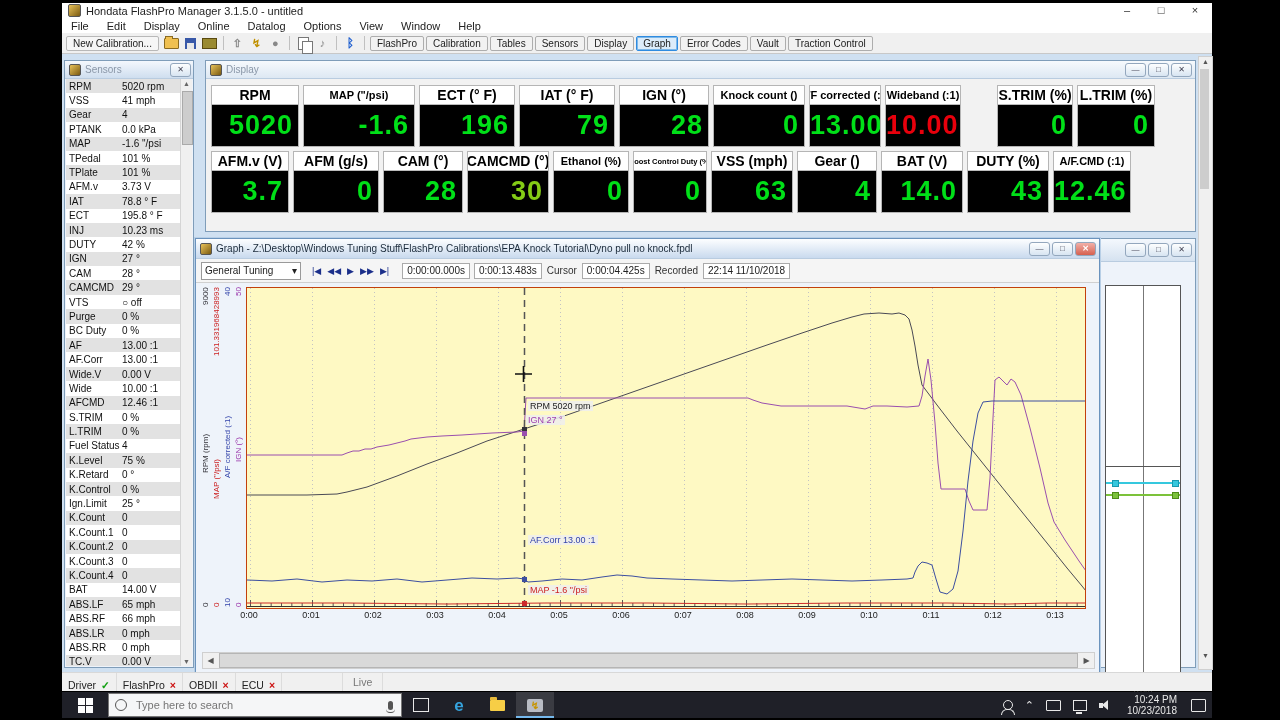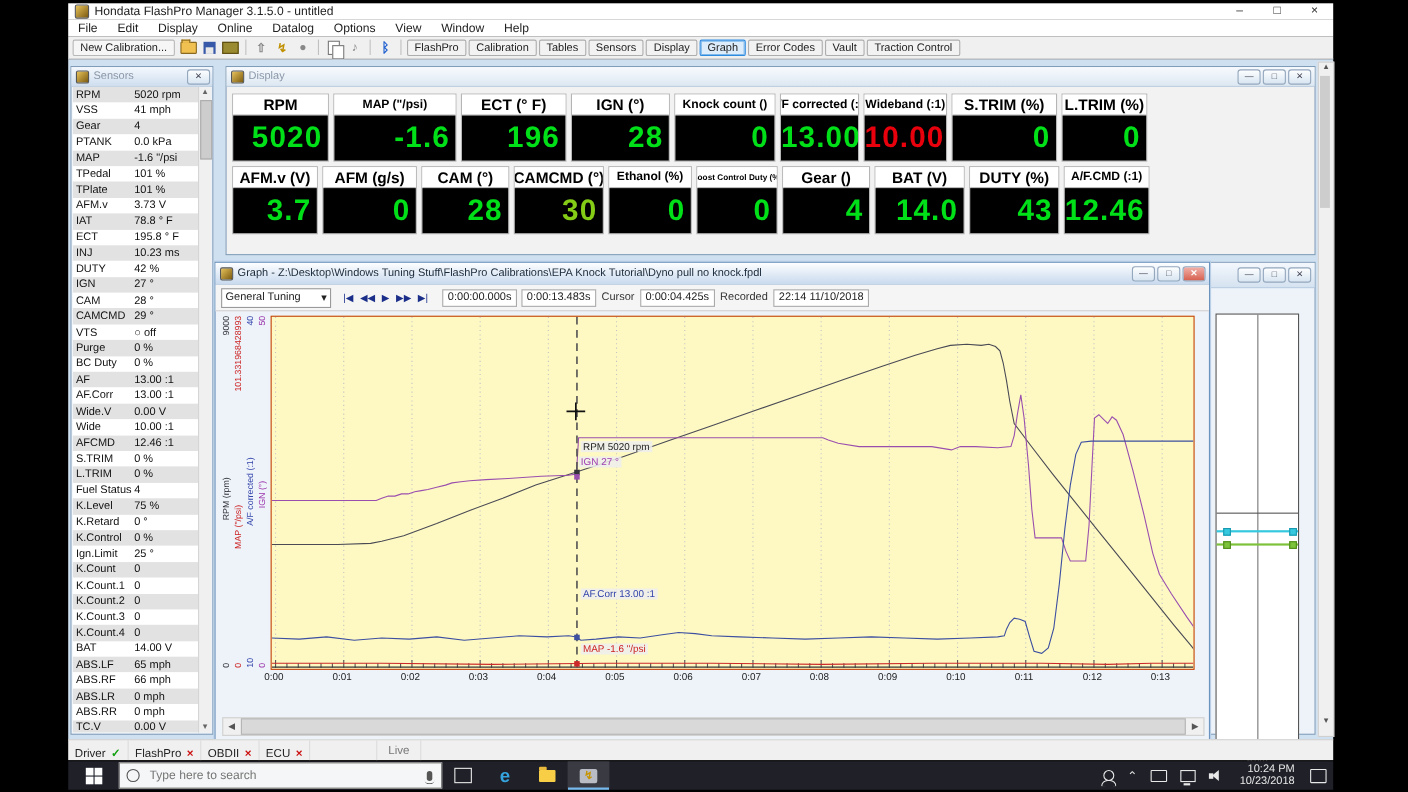--- a/index.html
+++ b/index.html
@@ -398,37 +398,41 @@
           <div class="g-value" style="color: rgb(0, 224, 24);">5020</div>
         </div>
         <div class="gauge" style="width: 112px;">
           <div class="g-label" style="font-size: 11px;">MAP ("/psi)</div>
           <div class="g-value" style="color: rgb(0, 224, 24);">-1.6</div>
         </div>
         <div class="gauge" style="width: 96px;">
           <div class="g-label" style="font-size: 14px;">ECT (° F)</div>
           <div class="g-value" style="color: rgb(0, 224, 24);">196</div>
         </div>
+        <div class="gauge" style="width: 96px;">
+          <div class="g-label" style="font-size: 14px;">IAT (° F)</div>
+          <div class="g-value" style="color: rgb(0, 224, 24);">79</div>
+        </div>
         <div class="gauge" style="width: 90px;">
           <div class="g-label" style="font-size: 14px;">IGN (°)</div>
           <div class="g-value" style="color: rgb(0, 224, 24);">28</div>
         </div>
         <div class="gauge" style="width: 92px;">
           <div class="g-label" style="font-size: 11px;">Knock count ()</div>
           <div class="g-value" style="color: rgb(0, 224, 24);">0</div>
         </div>
         <div class="gauge" style="width: 72px;">
           <div class="g-label" style="font-size: 11px;">A/F corrected (:1)</div>
           <div class="g-value" style="color: rgb(0, 224, 24);">13.00</div>
         </div>
         <div class="gauge" style="width: 76px;">
           <div class="g-label" style="font-size: 11px;">Wideband (:1)</div>
           <div class="g-value" style="color: rgb(232, 0, 12);">10.00</div>
         </div>
-        <div class="gauge" style="width: 96px;">
+        <div class="gauge" style="width: 76px; margin-left: 32px;">
           <div class="g-label" style="font-size: 14px;">S.TRIM (%)</div>
           <div class="g-value" style="color: rgb(0, 224, 24);">0</div>
         </div>
         <div class="gauge" style="width: 78px;">
           <div class="g-label" style="font-size: 14px;">L.TRIM (%)</div>
           <div class="g-value" style="color: rgb(0, 224, 24);">0</div>
         </div>
       </div>
     <div class="gauge-row" id="gauge-row-2">
         <div class="gauge" style="width: 78px;">
@@ -447,20 +451,24 @@
           <div class="g-label" style="font-size: 14px;">CAMCMD (°)</div>
           <div class="g-value" style="color: #84cc16;">30</div>
         </div>
         <div class="gauge" style="width: 76px;">
           <div class="g-label" style="font-size: 11px;">Ethanol (%)</div>
           <div class="g-value" style="color: rgb(0, 224, 24);">0</div>
         </div>
         <div class="gauge" style="width: 74px;">
           <div class="g-label" style="font-size: 7.5px;">Boost Control Duty (%)</div>
           <div class="g-value" style="color: rgb(0, 224, 24);">0</div>
+        </div>
+        <div class="gauge" style="width: 82px;">
+          <div class="g-label" style="font-size: 14px;">VSS (mph)</div>
+          <div class="g-value" style="color: rgb(0, 224, 24);">63</div>
         </div>
         <div class="gauge" style="width: 80px;">
           <div class="g-label" style="font-size: 14px;">Gear ()</div>
           <div class="g-value" style="color: rgb(0, 224, 24);">4</div>
         </div>
         <div class="gauge" style="width: 82px;">
           <div class="g-label" style="font-size: 14px;">BAT (V)</div>
           <div class="g-value" style="color: rgb(0, 224, 24);">14.0</div>
         </div>
         <div class="gauge" style="width: 82px;">

